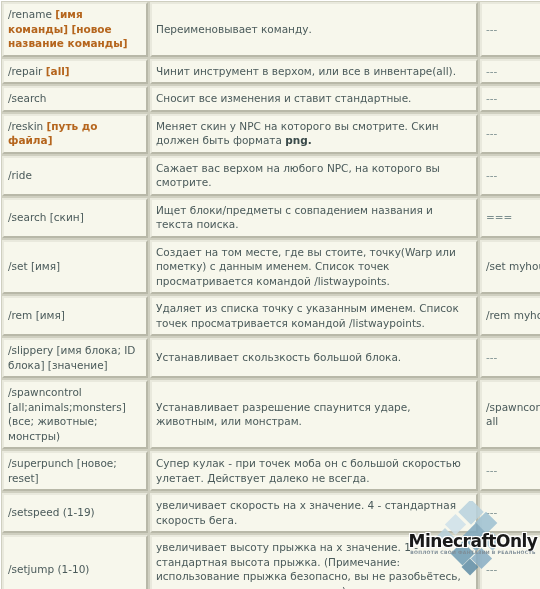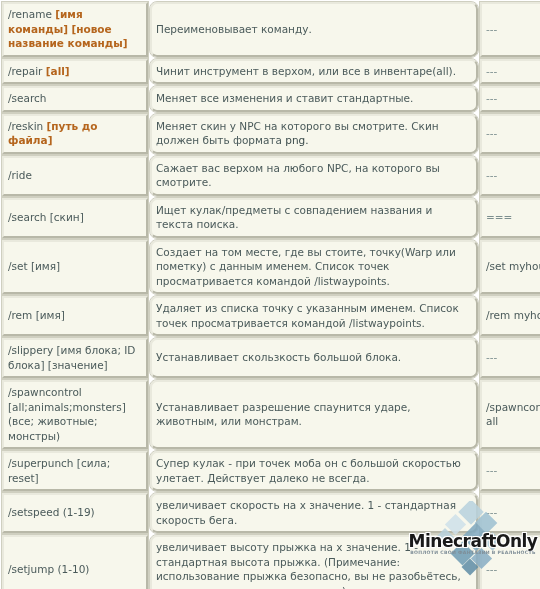--- a/index.html
+++ b/index.html
@@ -31,29 +31,29 @@
     padding: 3px 4px 4px 4px;
     vertical-align: middle;
     font-size: 10.5px;
     line-height: 14.5px;
     color: #4a5a5a;
     word-wrap: break-word;
     overflow-wrap: break-word;
   }
 
   td.col-cmd    { width: 134px; }
-  td.col-desc   { width: 316px; border-radius: 7px; }
+  td.col-desc   { width: 316px; }
   td.col-ex     { width: 76px; }
 
   .p {
     color: #b5651d;
     font-weight: bold;
   }
   .b {
-    font-weight: normal;
+    font-weight: bold;
     color: #3a4a4a;
   }
   .dashes {
     color: #7d8f8f;
     letter-spacing: 0px;
   }
 
   
   #watermark {
     position: absolute;
@@ -104,36 +104,36 @@
         <td class="col-desc">Переименовывает команду.</td>
         <td class="col-ex"><span class="dashes">---</span></td>
       </tr>
       <tr>
         <td class="col-cmd">/repair <span class="p">[all]</span></td>
         <td class="col-desc">Чинит инструмент в верхом, или все в инвентаре(all).</td>
         <td class="col-ex"><span class="dashes">---</span></td>
       </tr>
       <tr>
         <td class="col-cmd">/search</td>
-        <td class="col-desc">Меняет все изменения и ставит стандартные.</td>
+        <td class="col-desc">Сносит все изменения и ставит стандартные.</td>
         <td class="col-ex"><span class="dashes">---</span></td>
       </tr>
       <tr>
         <td class="col-cmd">/reskin <span class="p">[путь до файла]</span></td>
         <td class="col-desc">Меняет скин у NPC на которого вы смотрите. Скин должен быть формата <span class="b">png.</span></td>
         <td class="col-ex"><span class="dashes">---</span></td>
       </tr>
       <tr>
         <td class="col-cmd">/ride</td>
         <td class="col-desc">Сажает вас верхом на любого NPC, на которого вы смотрите.</td>
         <td class="col-ex"><span class="dashes">---</span></td>
       </tr>
       <tr>
         <td class="col-cmd">/search [скин]</td>
-        <td class="col-desc">Ищет кулак/предметы с совпадением названия и текста поиска.</td>
+        <td class="col-desc">Ищет блоки/предметы с совпадением названия и текста поиска.</td>
         <td class="col-ex"><span class="dashes">===</span></td>
       </tr>
       <tr>
         <td class="col-cmd">/set [имя]</td>
         <td class="col-desc">Создает на том месте, где вы стоите, точку(Warp или пометку) с данным именем. Список точек просматривается командой /listwaypoints.</td>
         <td class="col-ex">/set myhouse</td>
       </tr>
       <tr>
         <td class="col-cmd">/rem [имя]</td>
         <td class="col-desc">Удаляет из списка точку с указанным именем. Список точек просматривается командой /listwaypoints.</td>
@@ -143,27 +143,27 @@
         <td class="col-cmd">/slippery [имя блока; ID блока] [значение]</td>
         <td class="col-desc">Устанавливает скользкость большой блока.</td>
         <td class="col-ex"><span class="dashes">---</span></td>
       </tr>
       <tr>
         <td class="col-cmd">/spawncontrol [all;animals;monsters] (все; животные; монстры)</td>
         <td class="col-desc">Устанавливает разрешение спаунится ударе, животным, или монстрам.</td>
         <td class="col-ex">/spawncontrol all</td>
       </tr>
       <tr>
-        <td class="col-cmd">/superpunch [сила; reset]</td>
+        <td class="col-cmd">/superpunch [новое; reset]</td>
         <td class="col-desc">Супер кулак - при точек моба он с большой скоростью улетает. Действует далеко не всегда.</td>
         <td class="col-ex"><span class="dashes">---</span></td>
       </tr>
       <tr>
         <td class="col-cmd">/setspeed (1-19)</td>
-        <td class="col-desc">увеличивает скорость на х значение. 1 - стандартная скорость бега.</td>
+        <td class="col-desc">увеличивает скорость на х значение. 4 - стандартная скорость бега.</td>
         <td class="col-ex"><span class="dashes">---</span></td>
       </tr>
       <tr>
         <td class="col-cmd">/setjump (1-10)</td>
         <td class="col-desc">увеличивает высоту прыжка на х значение. 1 - стандартная высота прыжка. (Примечание: использование прыжка безопасно, вы не разобьётесь, т.е. увеличивает высоту падения).</td>
         <td class="col-ex"><span class="dashes">---</span></td>
       </tr>
     </tbody>
 </table>
 

